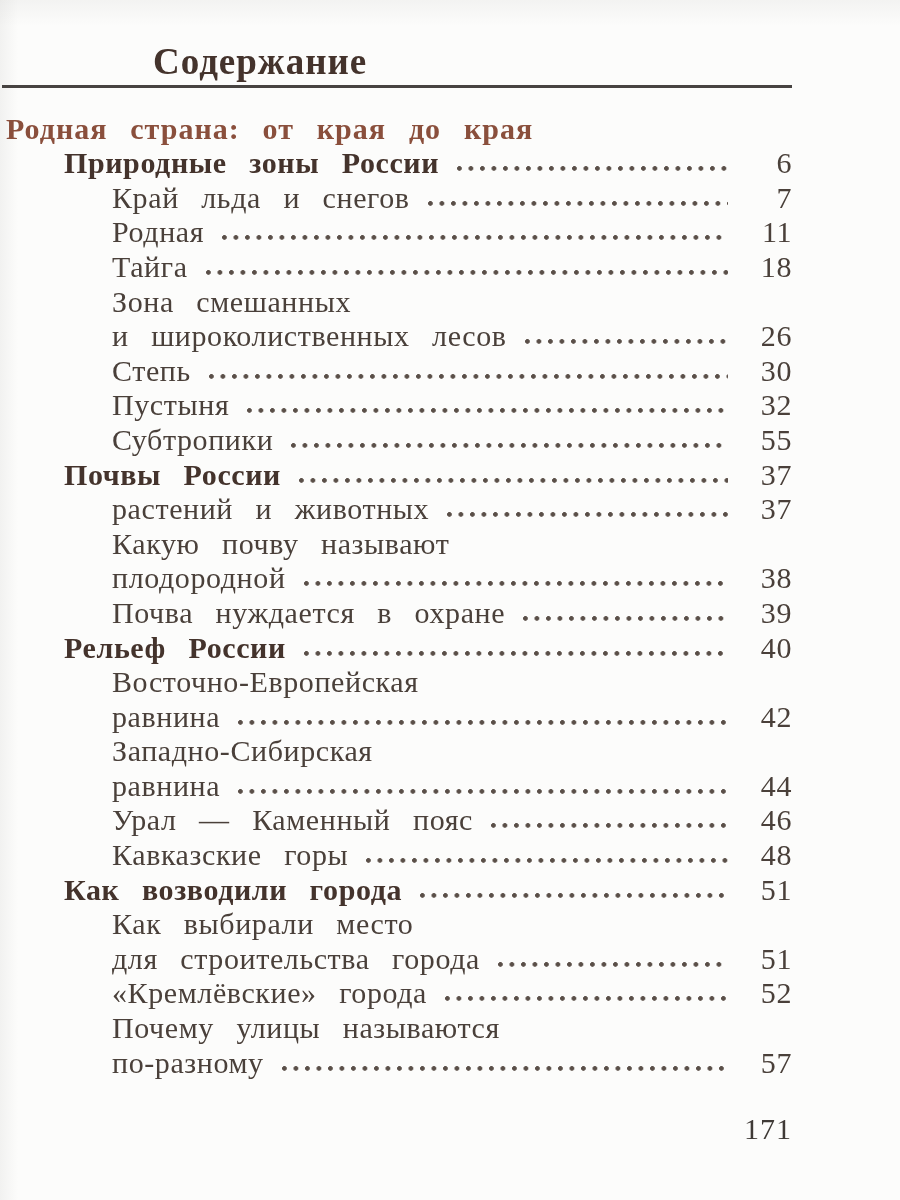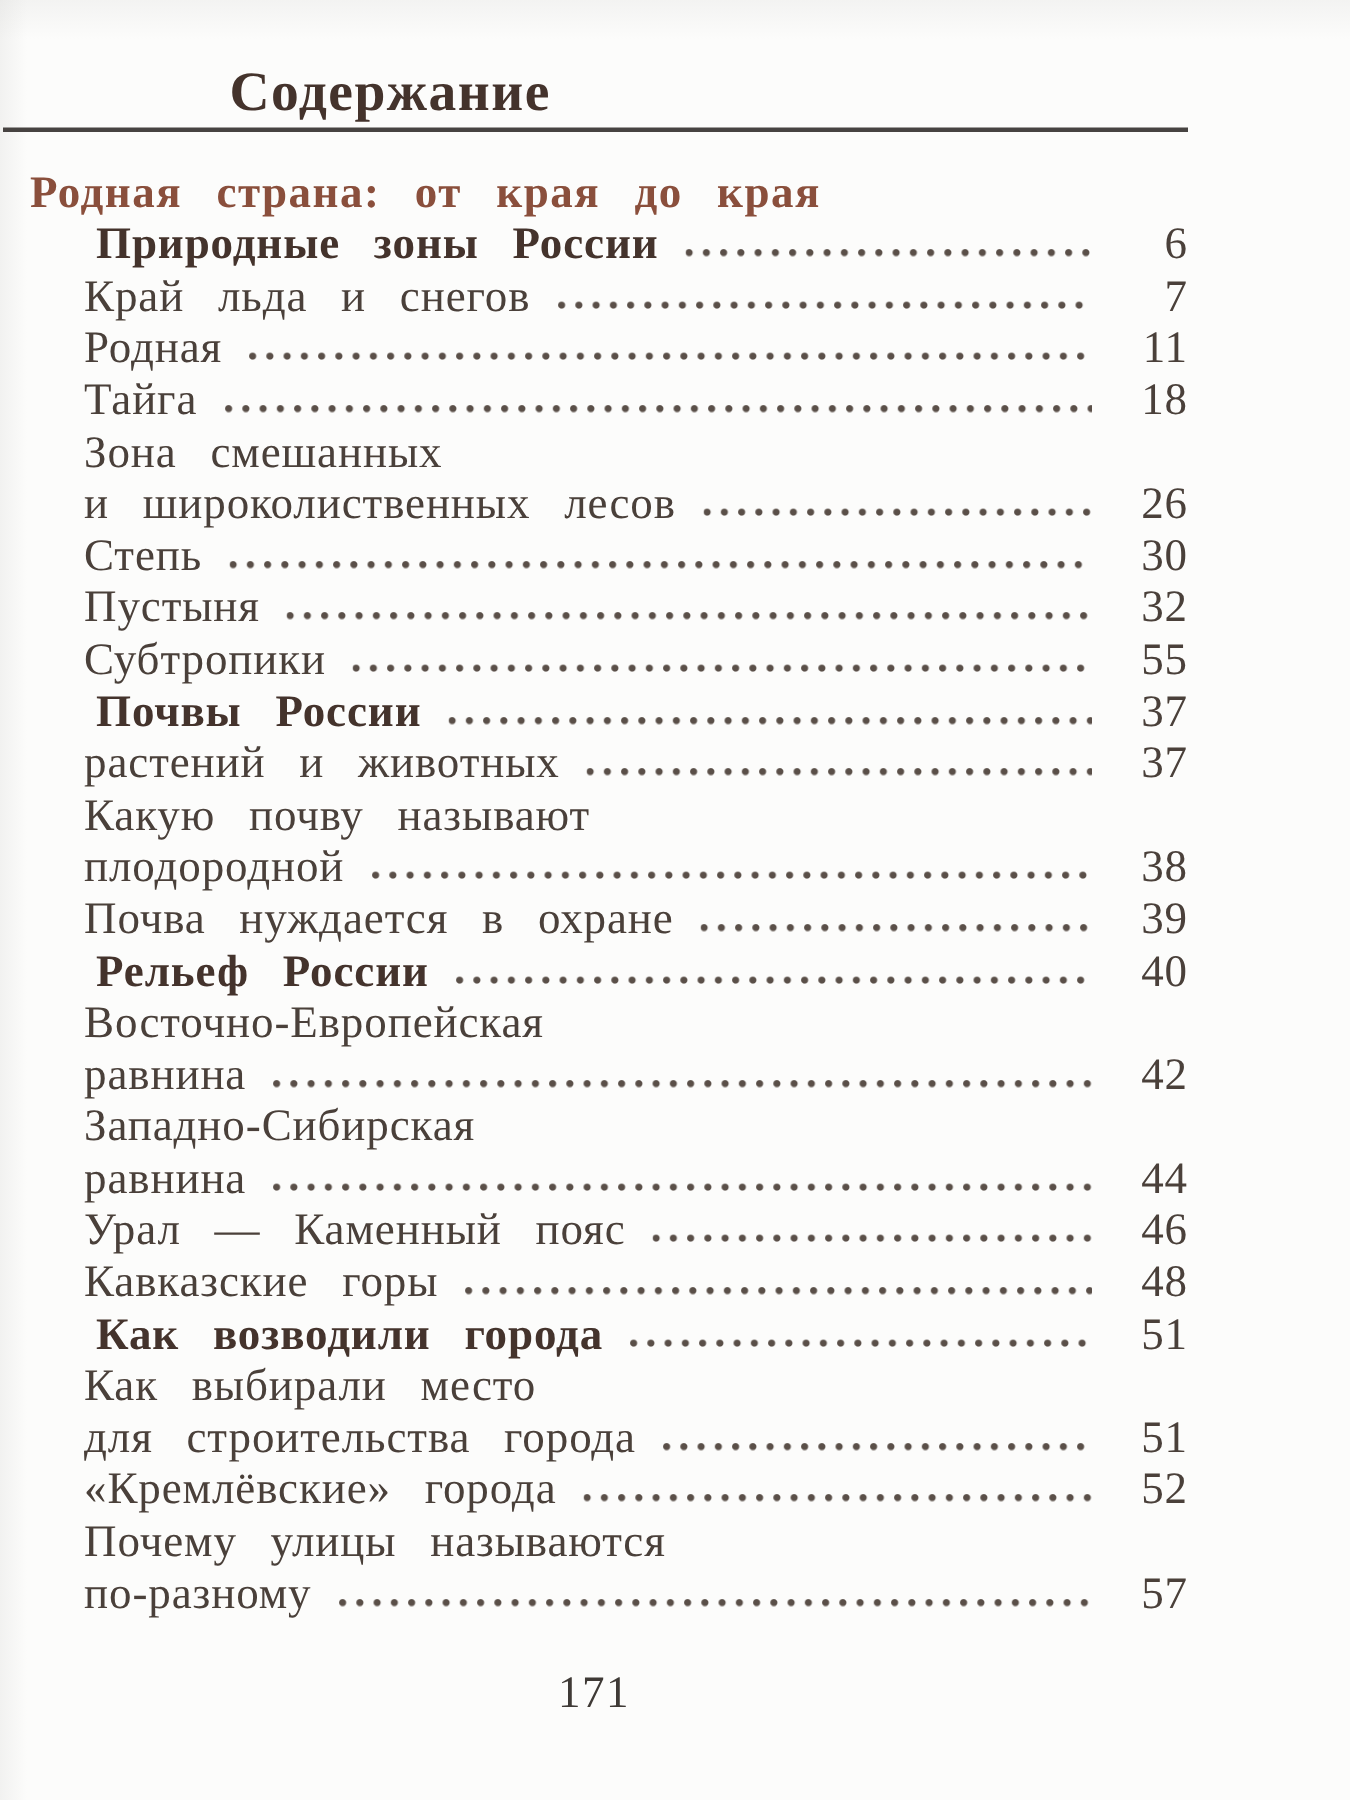--- a/index.html
+++ b/index.html
@@ -55,23 +55,23 @@
     letter-spacing:0.6px;
     word-spacing:0.48em;
   }
   .row{
     display:flex;
     align-items:flex-end;
     height:34.6px;
     white-space:nowrap;
   }
   .row .label{flex:0 0 auto;}
-  .row.lvl0 .label{padding-left:20px;}
+  .row.lvl0 .label{padding-left:6px;}
   .row.lvl1 .label{padding-left:64px;}
-  .row.lvl2 .label{padding-left:56px;}
+  .row.lvl2 .label{padding-left:112px;}
   .row.bold .label{font-weight:bold;color:var(--bold-ink);}
   .row.accent .label{font-weight:bold;color:var(--accent);letter-spacing:1px;}
   .leader{
     flex:1 1 auto;
     height:5px;
     margin:0 14px 9px 18px;
     background-image:radial-gradient(circle at 2.4px 2.4px, var(--dots) 2px, rgba(0,0,0,0) 2.7px);
     background-size:11.5px 5px;
     background-repeat:repeat-x;
     min-width:24px;
@@ -79,21 +79,21 @@
   .pagenum{
     flex:0 0 auto;
     min-width:50px;
     text-align:right;
     color:var(--ink);
   }
   .folio{
     position:absolute;
     top:1112px;left:0;
     width:792px;
-    text-align:center;
+    text-align:right;
     font-size:30px;
     letter-spacing:1px;
     color:#3f3a36;
   }
 </style>
 </head>
 <body>
 
 <div class="page">
 

